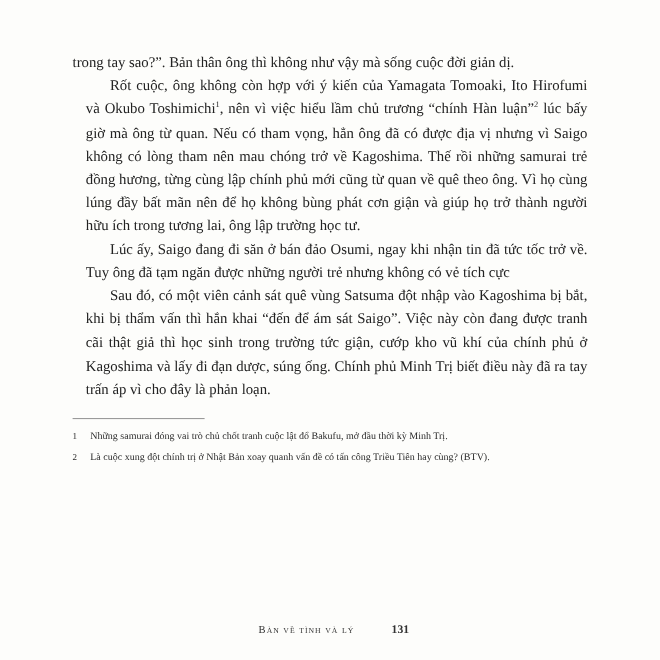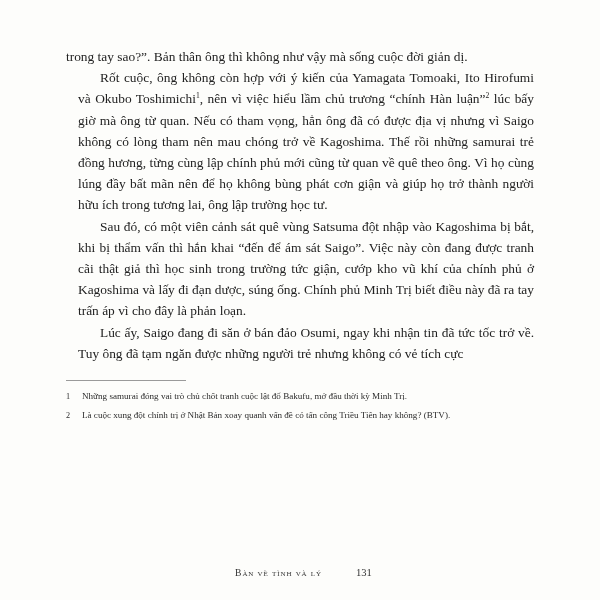--- a/index.html
+++ b/index.html
@@ -77,52 +77,52 @@
     justify-content: center;
     gap: 34px;
     font-size: 9.6px;
     letter-spacing: 0.9px;
     color: #333333;
   }
   .page-footer .running-title {
     font-variant: small-caps;
   }
   .page-footer .folio {
-    font-weight: normal;
+    font-weight: bold;
     font-size: 10.6px;
     letter-spacing: 0;
   }
 </style>
 </head>
 <body>
 
 <div class="page">
 
   <div class="body-text">
 
     <p>trong tay sao?”. Bản thân ông thì không như vậy mà sống cuộc đời giản dị.</p>
 
     <p class="indent"><span>Rốt cuộc, ông không còn hợp với ý kiến của Yamagata Tomoaki, Ito Hirofumi và Okubo Toshimichi</span><sup class="fn-ref">1</sup><span>, nên vì việc hiểu lầm chủ trương “chính Hàn luận”</span><sup class="fn-ref">2</sup><span> lúc bấy giờ mà ông từ quan. Nếu có tham vọng, hẳn ông đã có được địa vị nhưng vì Saigo không có lòng tham nên mau chóng trở về Kagoshima. Thế rồi những samurai trẻ đồng hương, từng cùng lập chính phủ mới cũng từ quan về quê theo ông. Vì họ cùng lúng đầy bất mãn nên để họ không bùng phát cơn giận và giúp họ trở thành người hữu ích trong tương lai, ông lập trường học tư.</span></p>
 
+    <p class="indent">Lúc ấy, Saigo đang đi săn ở bán đảo Osumi, ngay khi nhận tin đã tức tốc trở về. Tuy ông đã tạm ngăn được những người trẻ nhưng không có vẻ tích cực</p>
+
     <p class="indent">Sau đó, có một viên cảnh sát quê vùng Satsuma đột nhập vào Kagoshima bị bắt, khi bị thẩm vấn thì hắn khai “đến để ám sát Saigo”. Việc này còn đang được tranh cãi thật giả thì học sinh trong trường tức giận, cướp kho vũ khí của chính phủ ở Kagoshima và lấy đi đạn dược, súng ống. Chính phủ Minh Trị biết điều này đã ra tay trấn áp vì cho đây là phản loạn.</p>
-
-    <p class="indent">Lúc ấy, Saigo đang đi săn ở bán đảo Osumi, ngay khi nhận tin đã tức tốc trở về. Tuy ông đã tạm ngăn được những người trẻ nhưng không có vẻ tích cực</p>
 
   </div>
 
   <div class="footnote-sep"></div>
 
   <div class="footnotes">
     <div class="footnote">
       <div class="fn-num">1</div>
       <div class="fn-text">Những samurai đóng vai trò chủ chốt tranh cuộc lật đổ Bakufu, mở đầu thời kỳ Minh Trị.</div>
     </div>
     <div class="footnote">
       <div class="fn-num">2</div>
-      <div class="fn-text">Là cuộc xung đột chính trị ở Nhật Bản xoay quanh vấn đề có tấn công Triều Tiên hay không? (BTV).</div>
+      <div class="fn-text">Là cuộc xung đột chính trị ở Nhật Bản xoay quanh vấn đề có tấn công Triều Tiên hay cùng? (BTV).</div>
     </div>
   </div>
 
   <div class="page-footer">
     <span class="running-title">Bàn về tình và lý</span>
     <span class="folio">131</span>
   </div>
 
 </div>
 

